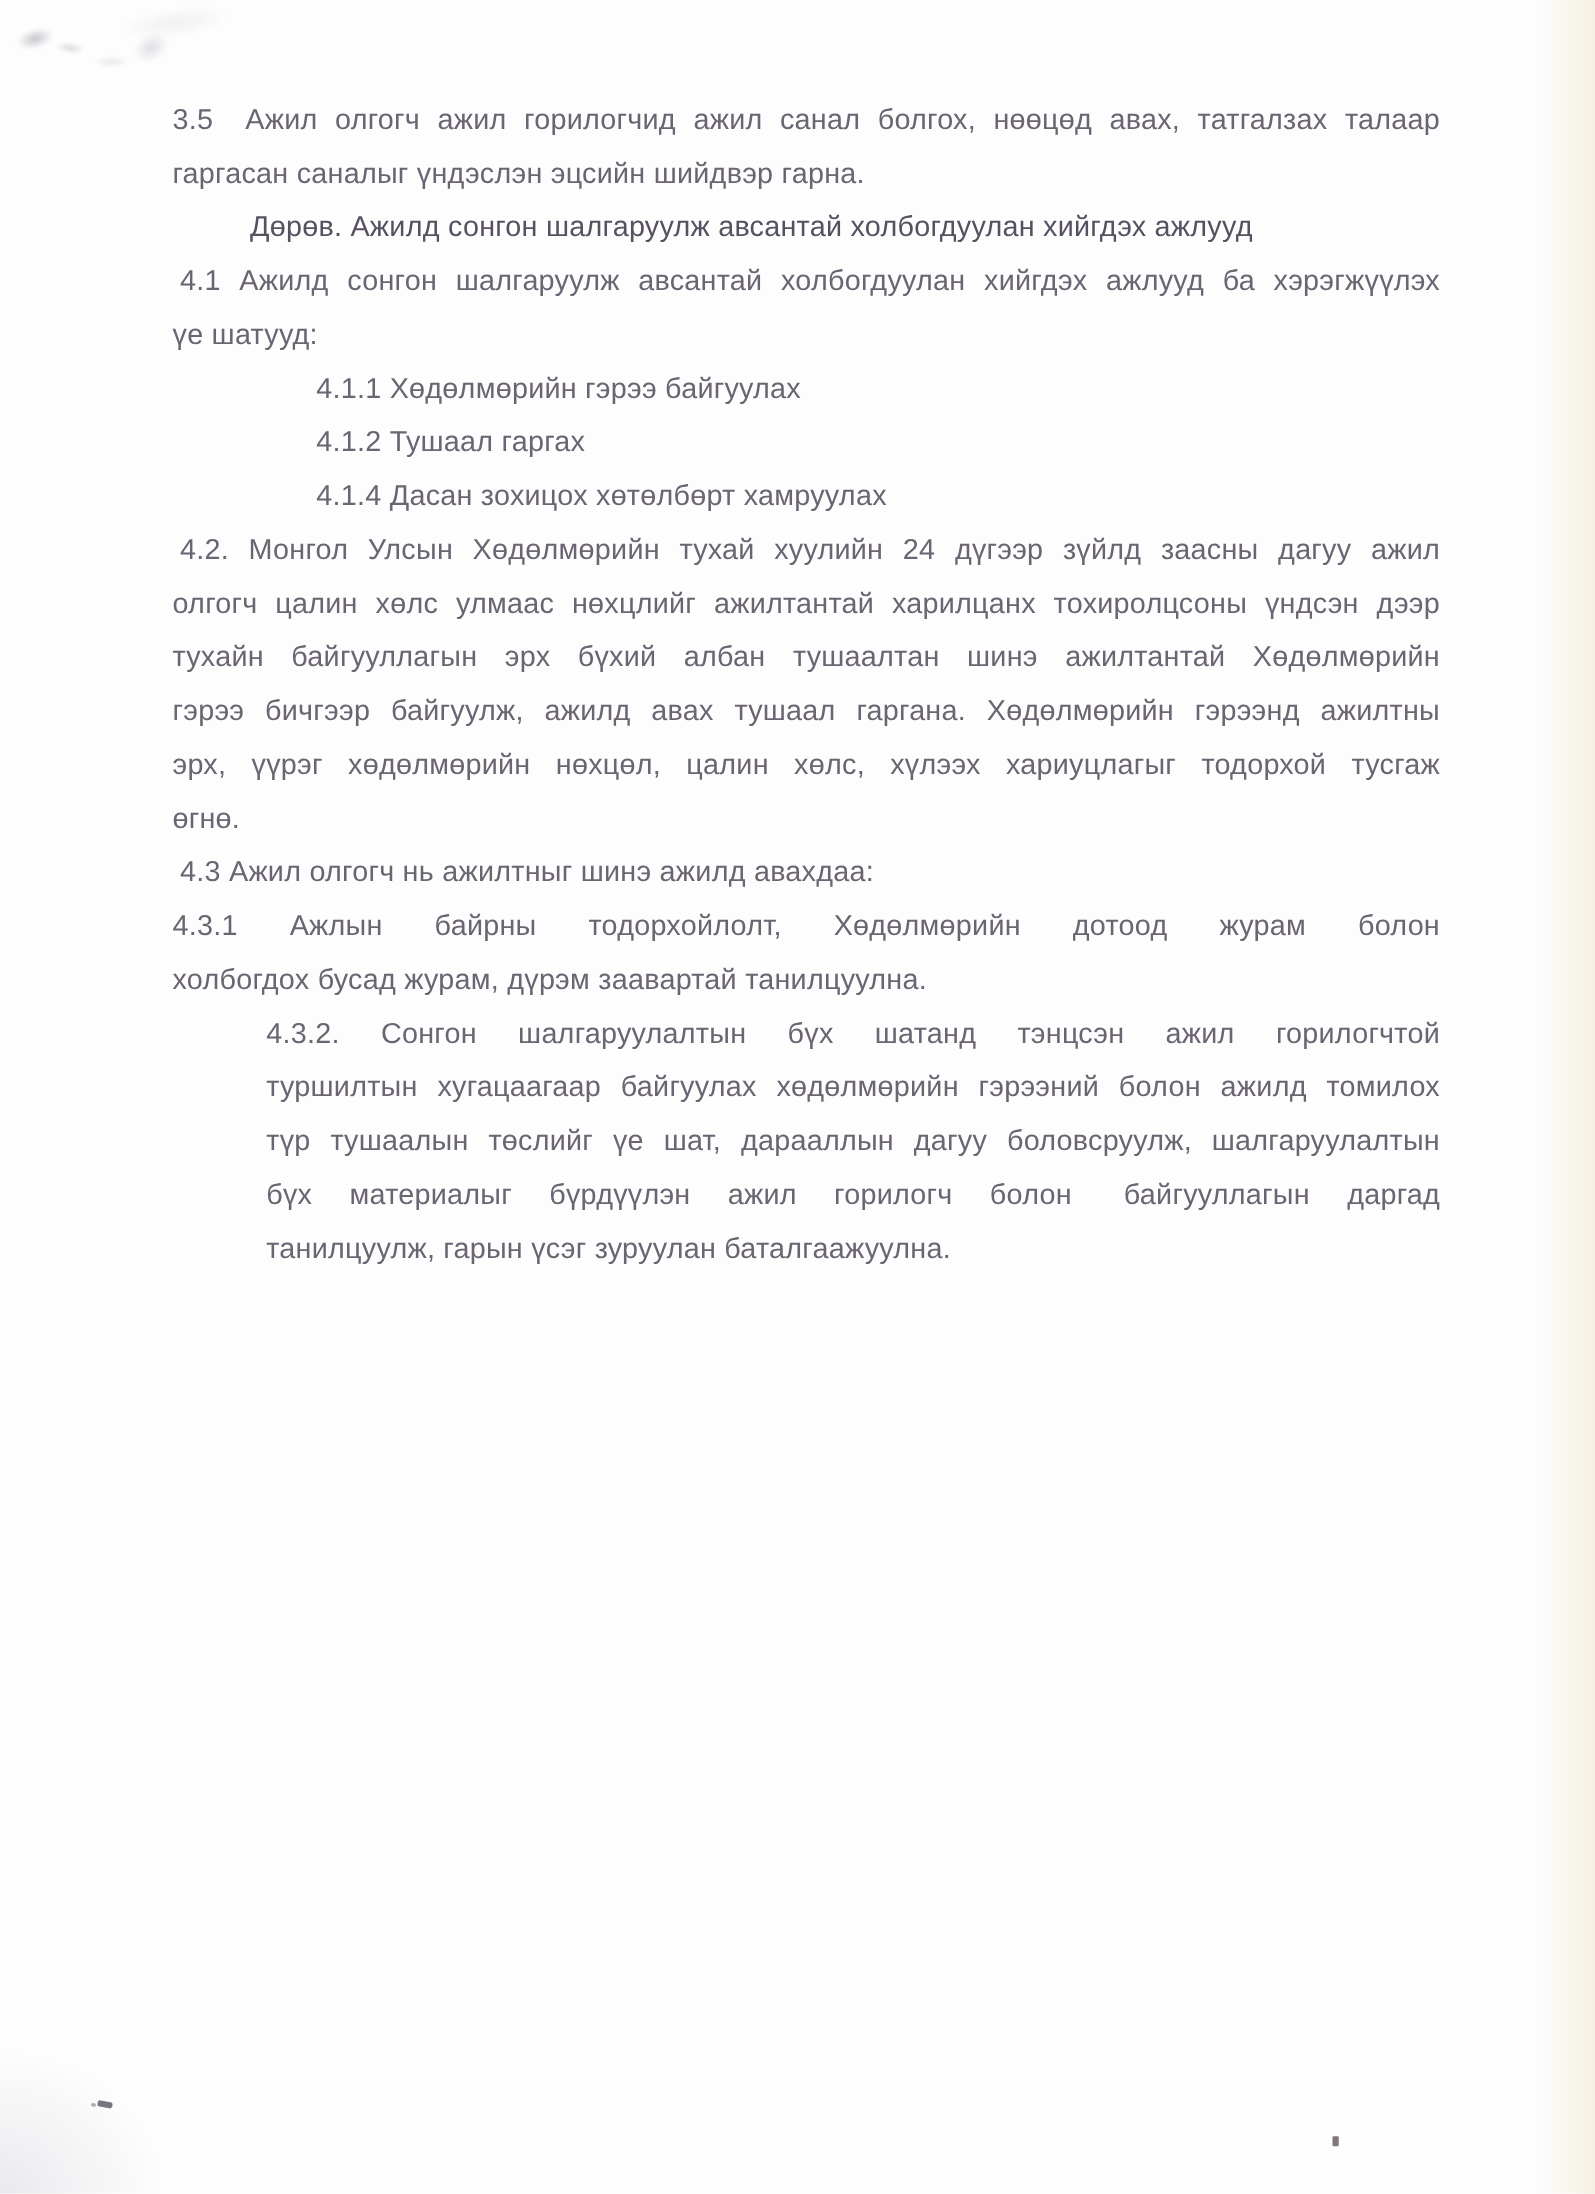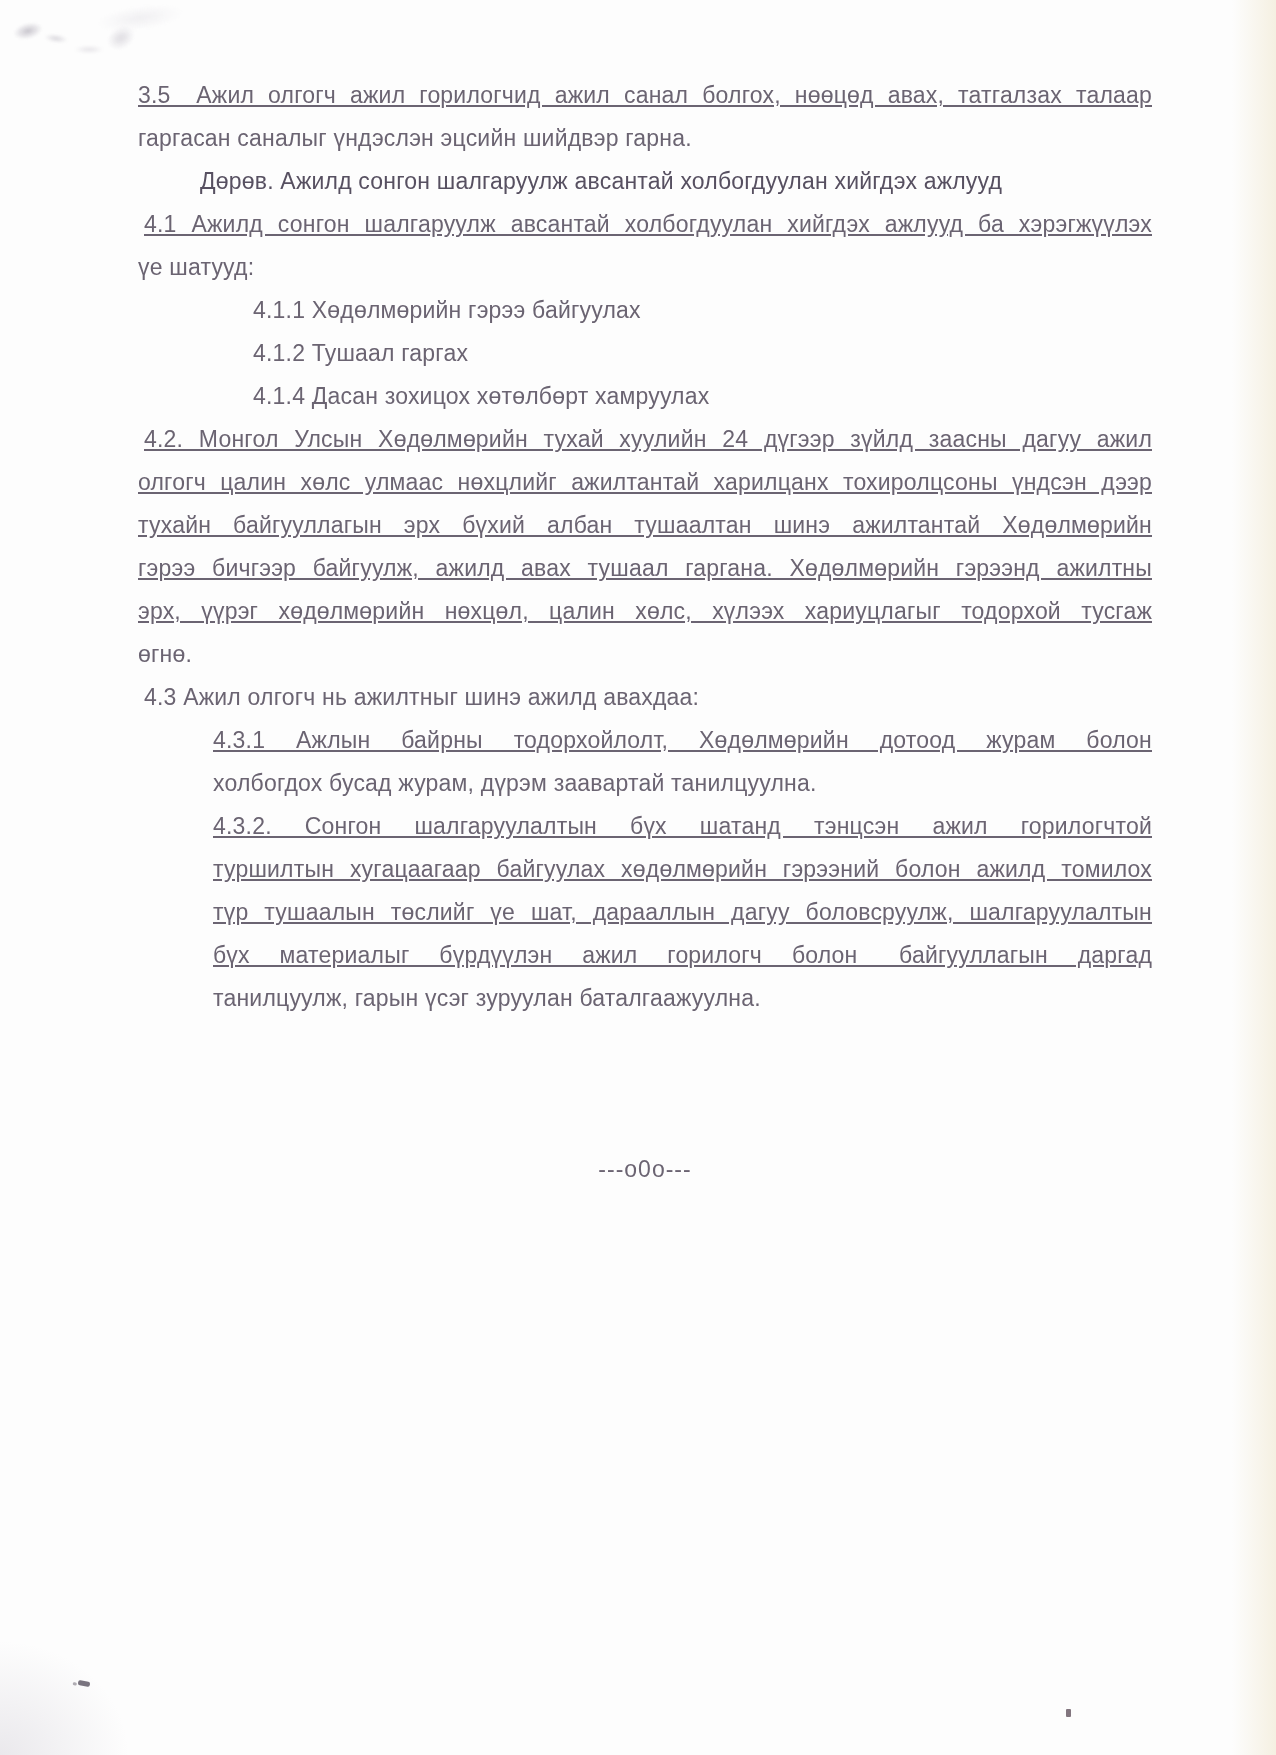--- a/index.html
+++ b/index.html
@@ -46,21 +46,21 @@
   .ink-dot{left:1066px;top:1709px;width:5px;height:8px;border-radius:1px;
         background:rgba(108,94,104,0.85);}
   
   .content{
     position:absolute;left:138px;top:74px;width:1014px;
     font-size:23px;line-height:43px;color:var(--text);
     letter-spacing:0.2px;
   }
   .block{margin:0;}
   .line{min-height:43px;}
-  .line.j{text-align:justify;text-align-last:justify;text-decoration:underline;}
+  .line.j{text-align:justify;text-align-last:justify;}
   .block.heading .line{font-weight:normal;color:var(--heading);}
   .footer-mark{
     text-align:center;margin-top:128px;letter-spacing:1px;
   }
 </style>
 </head>
 <body>
 
 <div class="page">
 
@@ -96,27 +96,26 @@
           <div class="line j" style="text-indent: 6px;">4.2. Монгол Улсын Хөдөлмөрийн тухай хуулийн 24 дүгээр зүйлд заасны дагуу ажил</div>
           <div class="line j">олгогч цалин хөлс улмаас нөхцлийг ажилтантай харилцанх тохиролцсоны үндсэн дээр</div>
           <div class="line j">тухайн байгууллагын эрх бүхий албан тушаалтан шинэ ажилтантай Хөдөлмөрийн</div>
           <div class="line j">гэрээ бичгээр байгуулж, ажилд авах тушаал гаргана. Хөдөлмөрийн гэрээнд ажилтны</div>
           <div class="line j">эрх, үүрэг хөдөлмөрийн нөхцөл, цалин хөлс, хүлээх хариуцлагыг тодорхой тусгаж</div>
           <div class="line">өгнө.</div>
         </div>
         <div class="block body">
           <div class="line" style="text-indent: 6px;">4.3 Ажил олгогч нь ажилтныг шинэ ажилд авахдаа:</div>
         </div>
-        <div class="block body" style="margin-left: 75px;">
+        <div class="block body" style="">
           <div class="line j">4.3.1 Ажлын байрны тодорхойлолт, Хөдөлмөрийн дотоод журам болон</div>
           <div class="line">холбогдох бусад журам, дүрэм заавартай танилцуулна.</div>
         </div>
         <div class="block body" style="margin-left: 75px;">
           <div class="line j">4.3.2. Сонгон шалгаруулалтын бүх шатанд тэнцсэн ажил горилогчтой</div>
           <div class="line j">туршилтын хугацаагаар байгуулах хөдөлмөрийн гэрээний болон ажилд томилох</div>
           <div class="line j">түр тушаалын төслийг үе шат, дарааллын дагуу боловсруулж, шалгаруулалтын</div>
           <div class="line j">бүх материалыг бүрдүүлэн ажил горилогч болон  байгууллагын даргад</div>
           <div class="line">танилцуулж, гарын үсэг зуруулан баталгаажуулна.</div>
         </div>
       </section>
-    <div class="footer-mark">---о0о---</div>
   </main>
 </div>
 
 </body></html>

